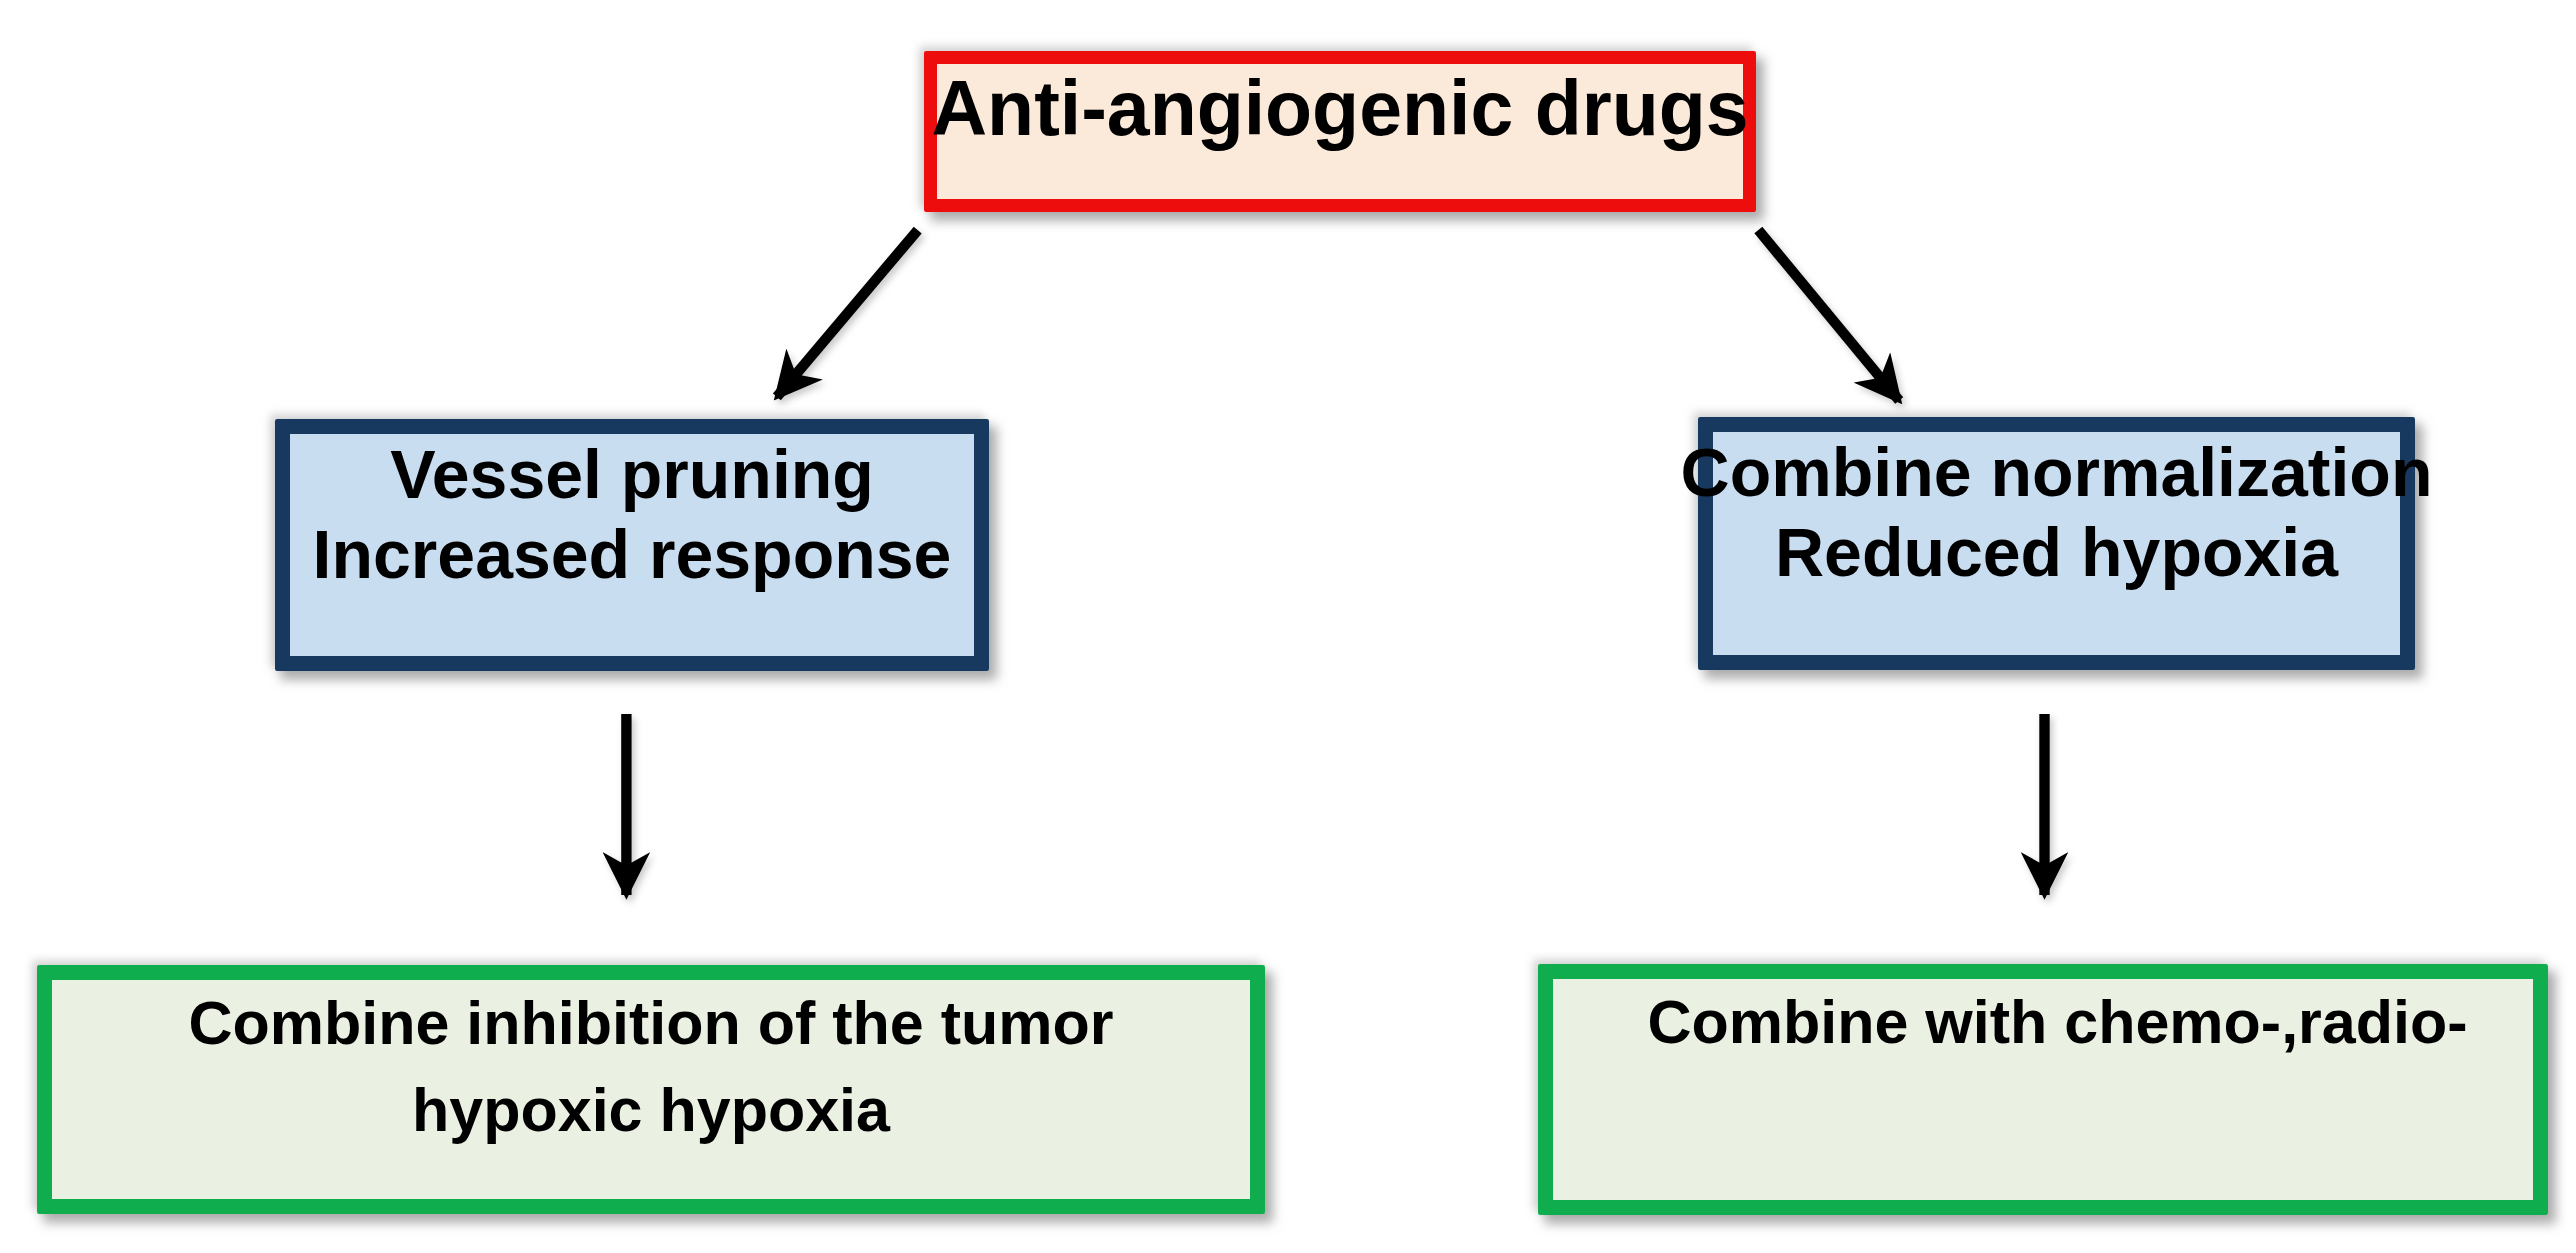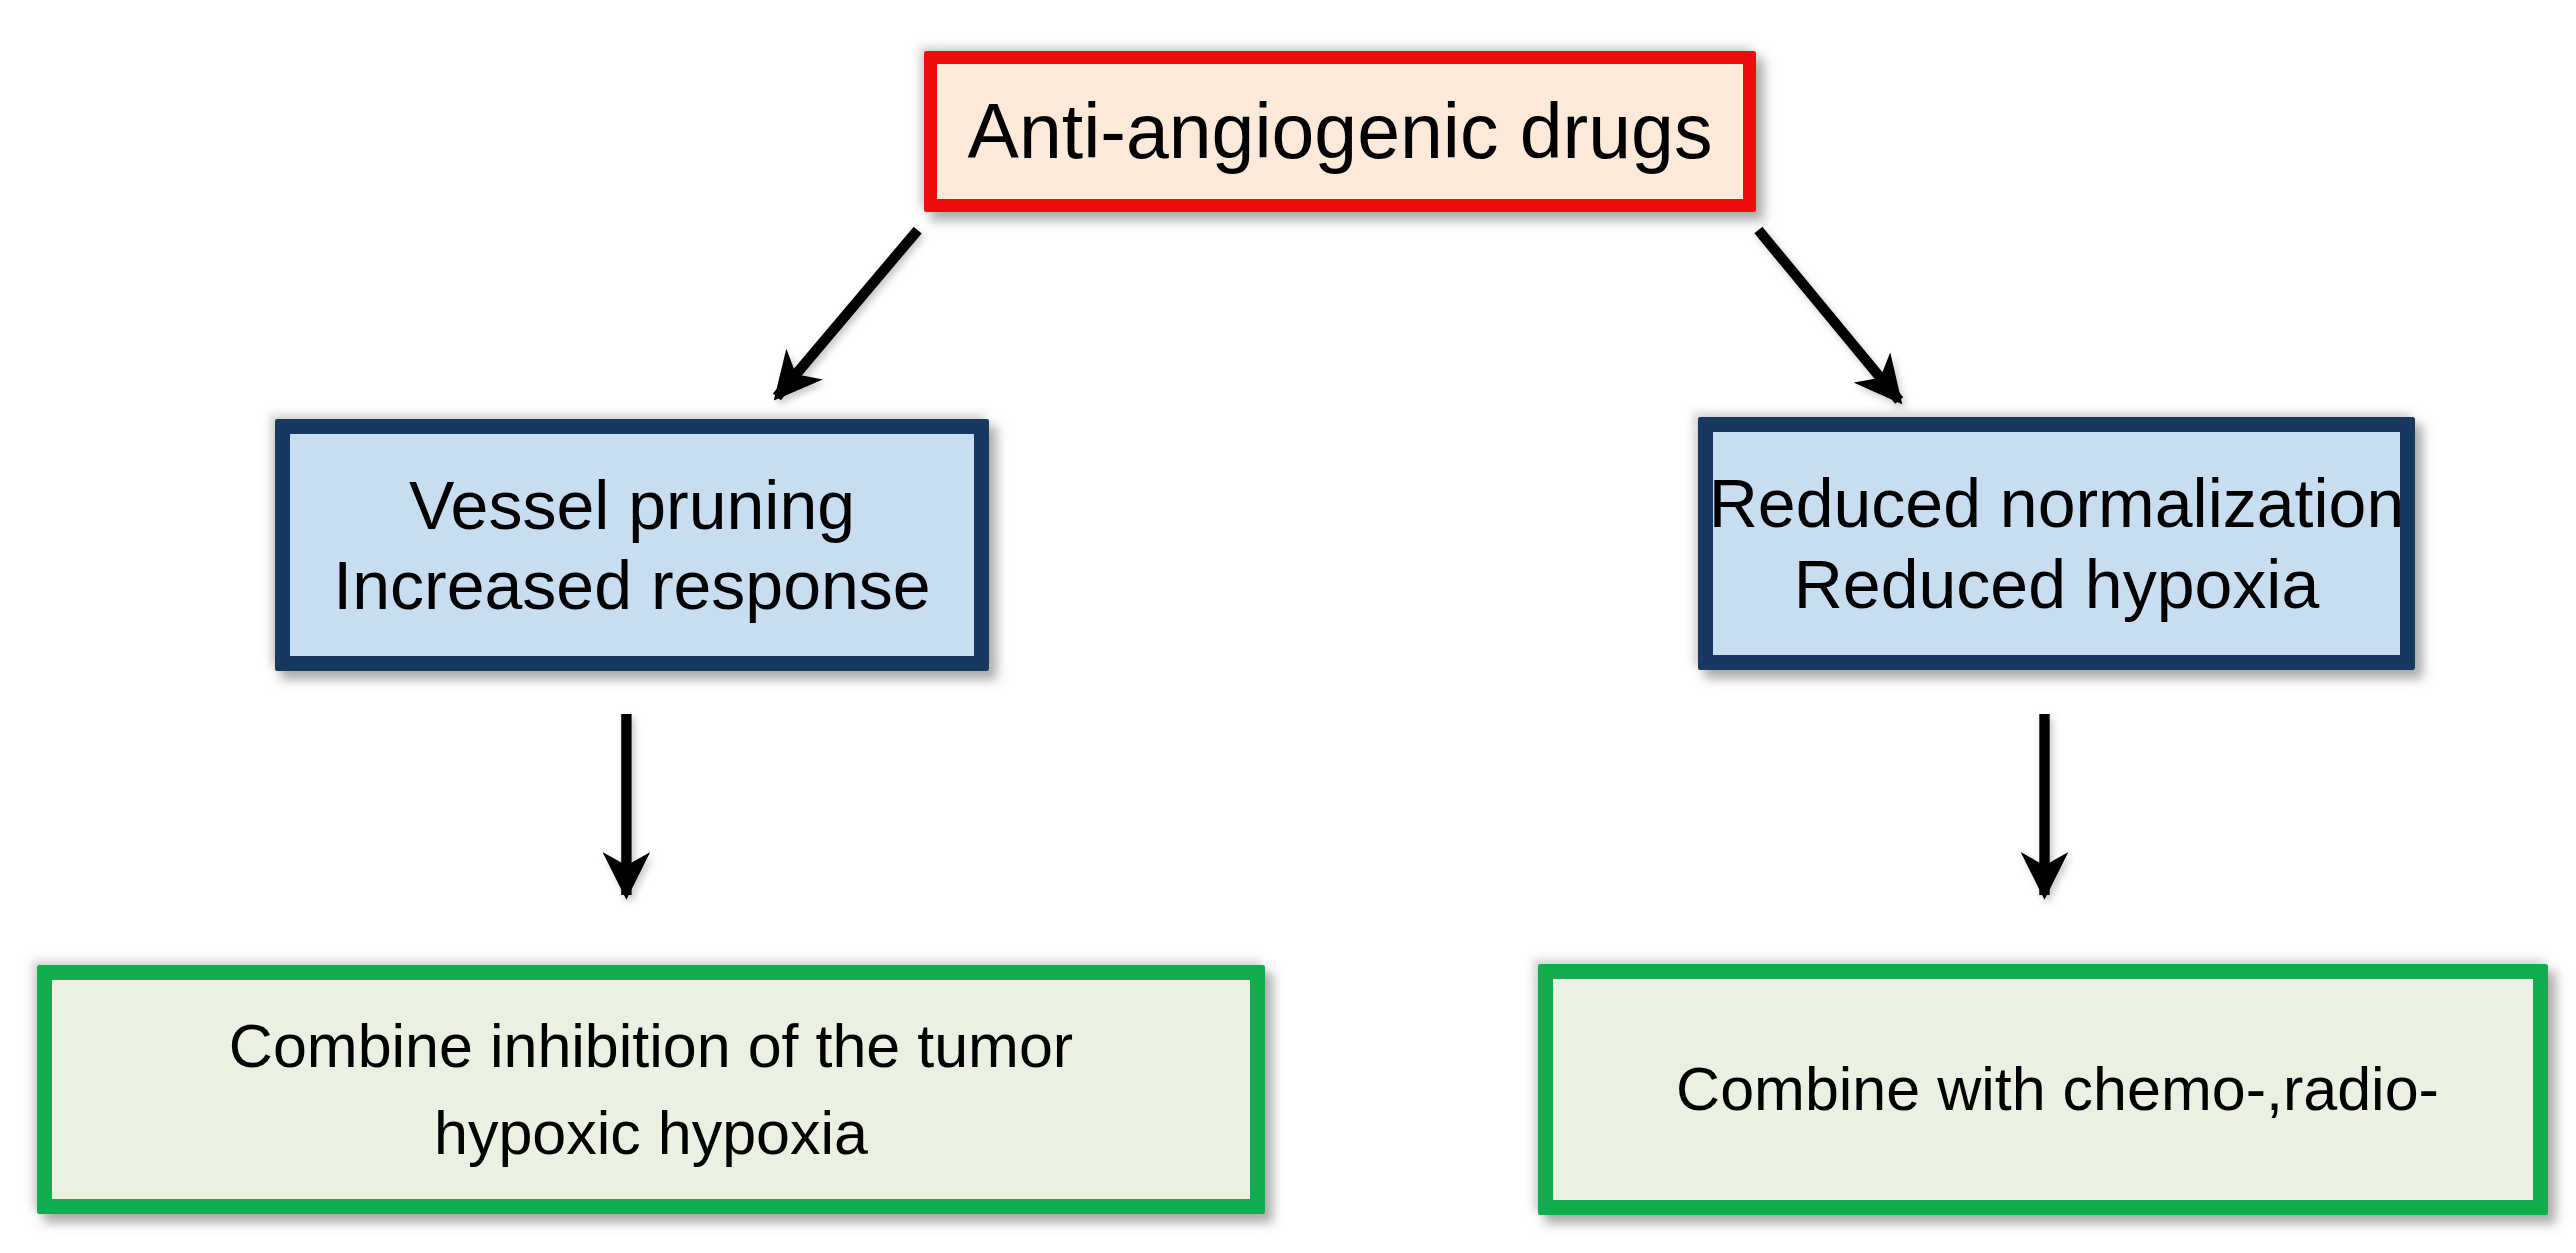--- a/index.html
+++ b/index.html
@@ -20,25 +20,26 @@
     inset: 0;
     width: 2576px;
     height: 1254px;
   }
   .node {
     position: absolute;
     box-sizing: border-box;
     display: flex;
     flex-direction: column;
     align-items: center;
-    justify-content: center;
+    justify-content: flex-start;
     text-align: center;
     border-radius: 2.2px;
     box-shadow: 6.7px 8.2px 10.4px 0.7px rgba(110,110,110,0.55),
                 -4.4px -4.4px 9px 0 rgba(150,150,150,0.38);
+    font-weight: bold;
   }
   .node .line { white-space: nowrap; }
 
   .node-root {
     left: 924px; top: 51px; width: 832px; height: 161px;
     border: 13.3px solid var(--root-border, #ee0d0d);
     background: var(--root-fill, #fbe9da);
     font-size: 77px;
     line-height: 1.15;
   }
@@ -90,21 +91,21 @@
   <div class="node node-root">
     <span class="line">Anti-angiogenic drugs</span>
   </div>
 
   <div class="node node-blue node-vessel-pruning">
     <span class="line">Vessel pruning</span>
     <span class="line">Increased response</span>
   </div>
 
   <div class="node node-blue node-vessel-normalization">
-    <span class="line">Reduced normalization</span>
+    <span class="line">Combine normalization</span>
     <span class="line">Reduced hypoxia</span>
   </div>
 
   <div class="node node-green node-combine-hypoxic">
     <span class="line">Combine inhibition of the tumor</span>
     <span class="line">hypoxic hypoxia</span>
   </div>
 
   <div class="node node-green node-combine-therapy">
     <span class="line">Combine with chemo-,radio-</span>

